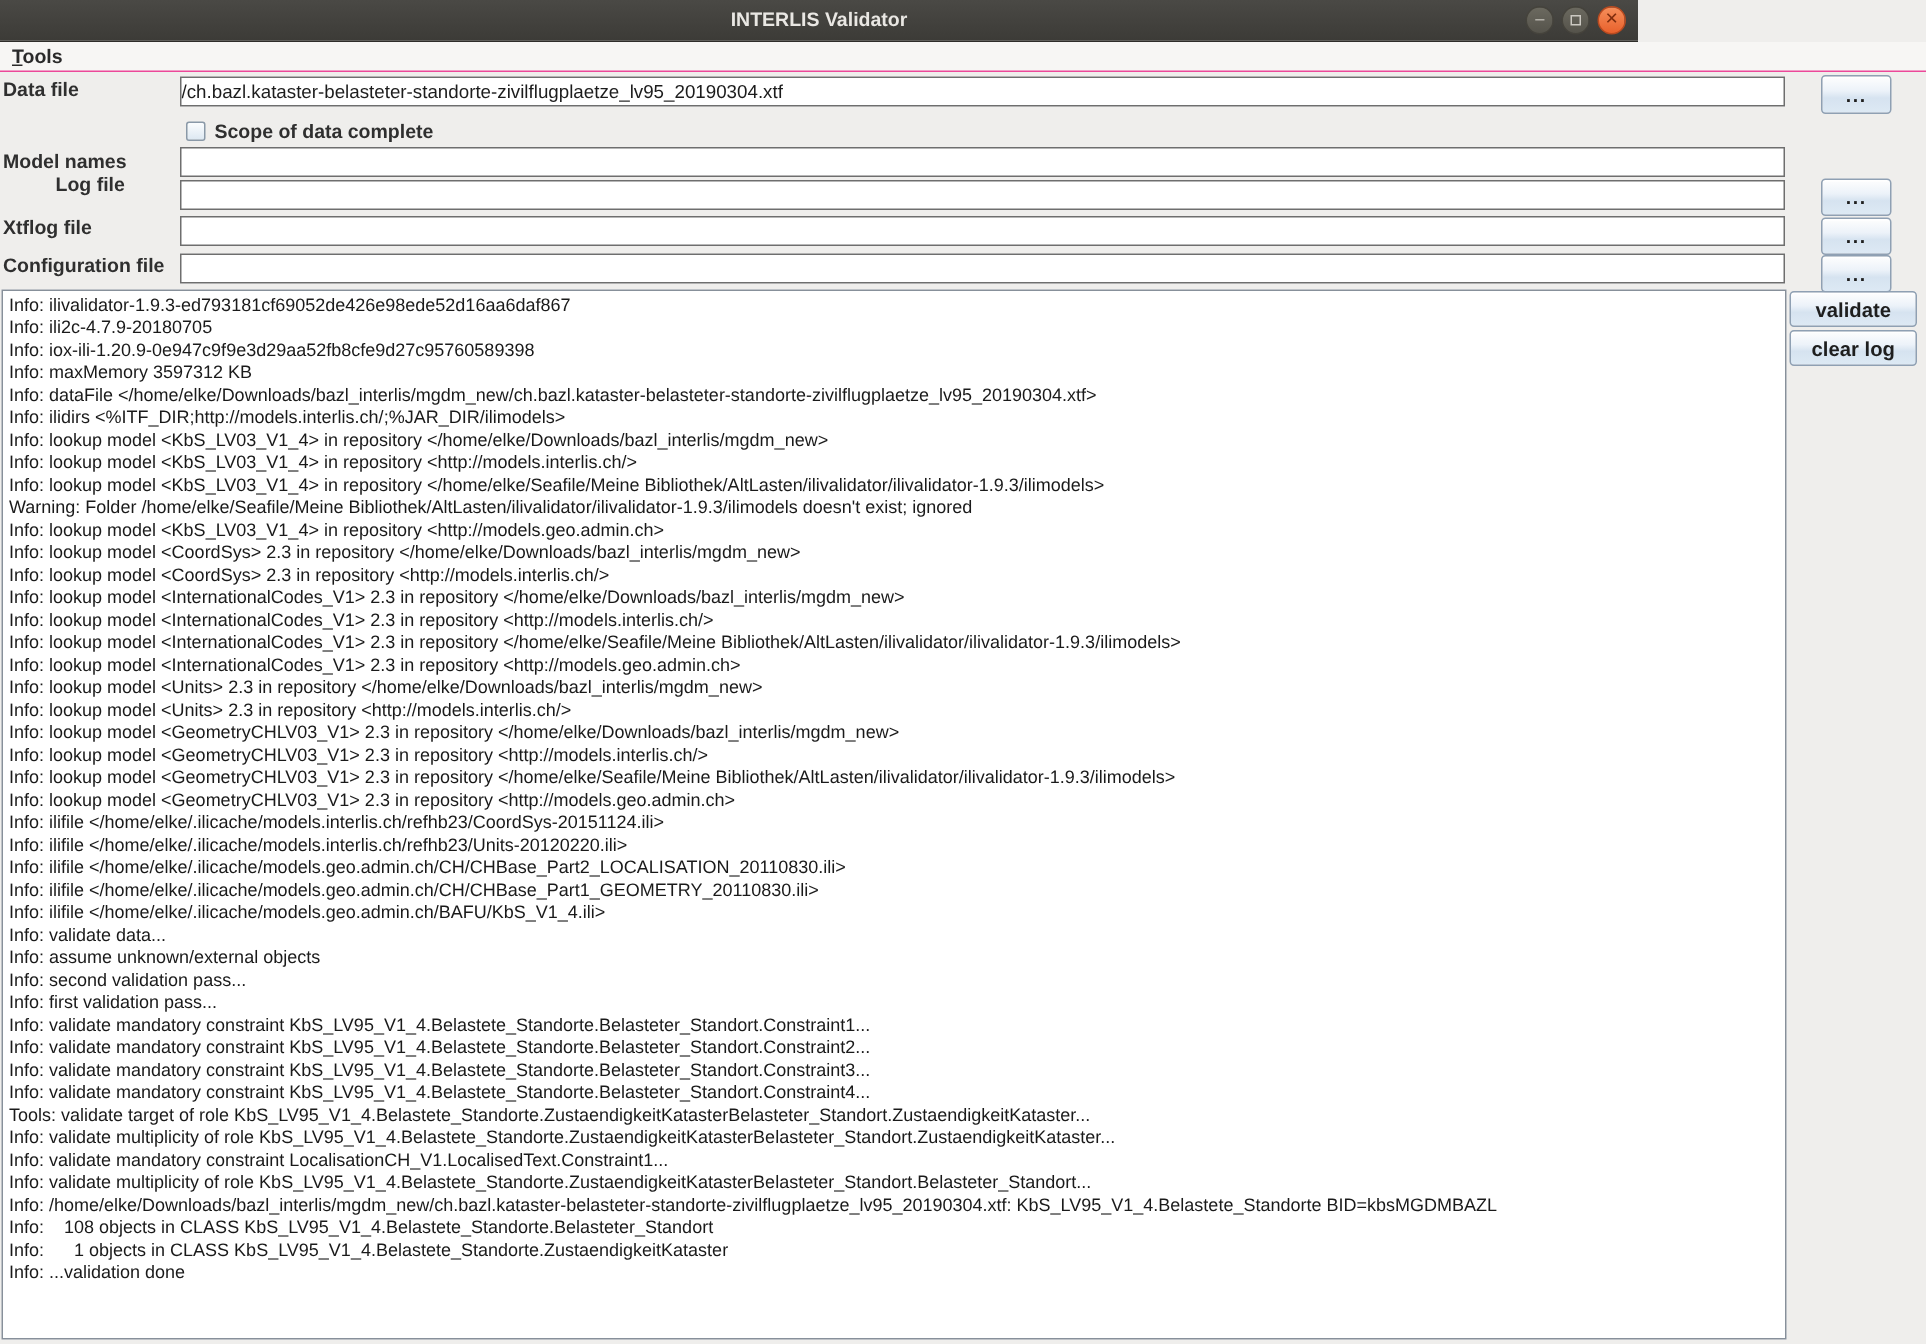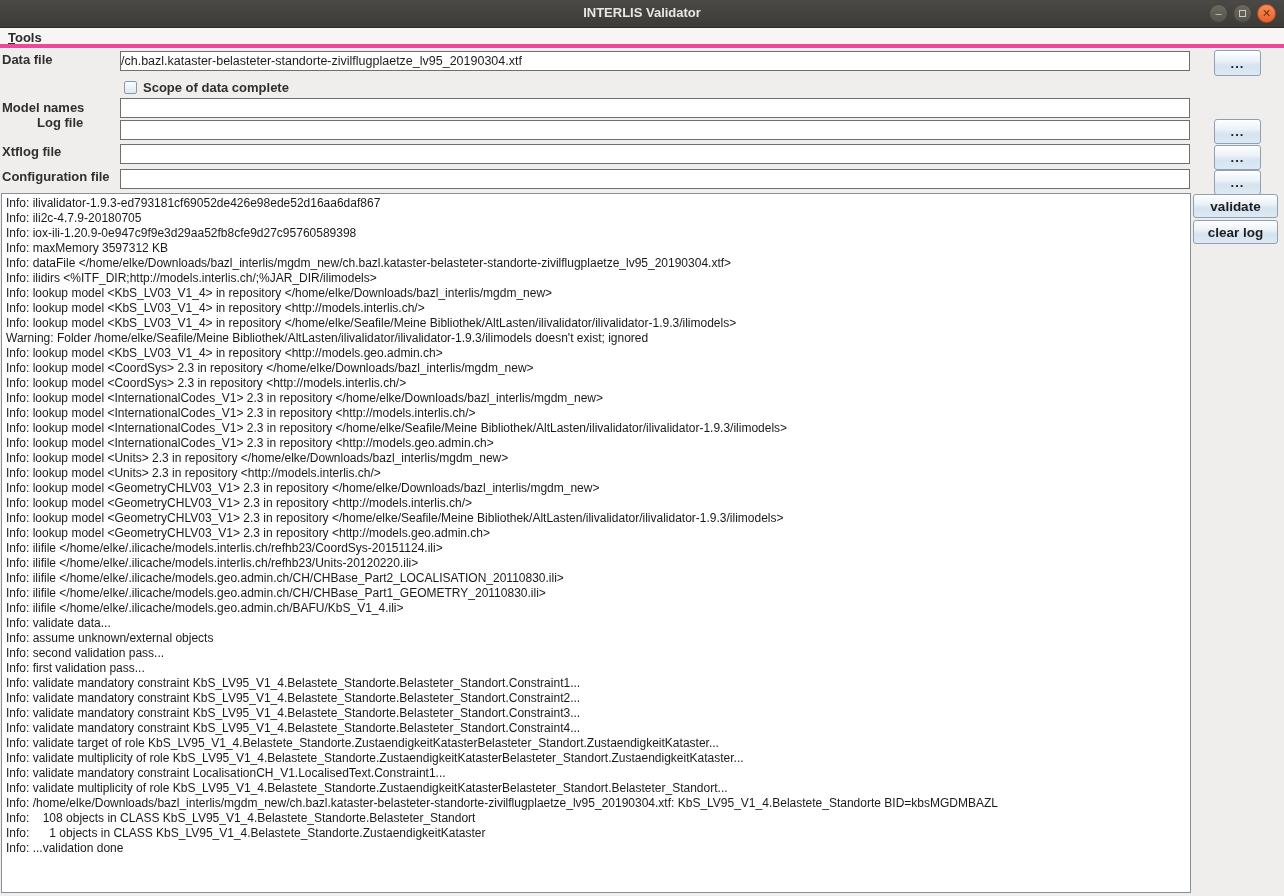--- a/index.html
+++ b/index.html
@@ -6,21 +6,21 @@
   html, body { width: 1284px; height: 896px; }
   body {
     font-family: "Liberation Sans", "DejaVu Sans", sans-serif;
     background: #efeeec;
     position: relative;
     overflow: hidden;
   }
 
   
   .titlebar {
-    position: absolute; left: 0; top: 0; width: 1284px; height: 28px;
+    position: absolute; left: 0; top: 0; width: 1092px; height: 28px;
     background: linear-gradient(#4a4945, #3c3b37);
     border-bottom: 1px solid #2e2d29;
     padding-left: 24px;
   }
   .titlebar .title {
     position: absolute; left: 0; right: 0; top: 5px;
     text-align: center; color: #e9e7e3; font-size: 13px; font-weight: bold;
   }
   .win-controls {
     position: absolute; right: 8px; top: 4px; display: flex; gap: 5px;
@@ -38,21 +38,21 @@
     background: linear-gradient(#f58e5a, #e8612c);
     border: 1px solid #b84a20; color: #7e2d0e; font-weight: bold;
   }
   .max-glyph {
     width: 7px; height: 7px; border: 1.5px solid #ccc9c2; display: inline-block;
   }
 
   
   .menubar {
     position: absolute; left: 0; top: 28px; width: 1284px; height: 20px;
-    background: #f7f6f4; border-bottom: 4px solid #ec4899;
+    background: #f7f6f4; border-bottom: 1px solid #ec4899;
   }
   .menu-item {
     display: inline-block; padding: 2px 8px 0 8px;
     font-size: 13px; font-weight: bold; color: #2a2a2a; cursor: default;
   }
   .menu-item::first-letter { text-decoration: underline; }
 
   
   .field-label {
     position: absolute; left: 2px; font-size: 13px; font-weight: bold;
@@ -176,21 +176,21 @@
       <div class="log-line">Info: ilifile &lt;/home/elke/.ilicache/models.geo.admin.ch/CH/CHBase_Part1_GEOMETRY_20110830.ili&gt;</div>
       <div class="log-line">Info: ilifile &lt;/home/elke/.ilicache/models.geo.admin.ch/BAFU/KbS_V1_4.ili&gt;</div>
       <div class="log-line">Info: validate data...</div>
       <div class="log-line">Info: assume unknown/external objects</div>
       <div class="log-line">Info: second validation pass...</div>
       <div class="log-line">Info: first validation pass...</div>
       <div class="log-line">Info: validate mandatory constraint KbS_LV95_V1_4.Belastete_Standorte.Belasteter_Standort.Constraint1...</div>
       <div class="log-line">Info: validate mandatory constraint KbS_LV95_V1_4.Belastete_Standorte.Belasteter_Standort.Constraint2...</div>
       <div class="log-line">Info: validate mandatory constraint KbS_LV95_V1_4.Belastete_Standorte.Belasteter_Standort.Constraint3...</div>
       <div class="log-line">Info: validate mandatory constraint KbS_LV95_V1_4.Belastete_Standorte.Belasteter_Standort.Constraint4...</div>
-      <div class="log-line">Info: validate target of role KbS_LV95_V1_4.Belastete_Standorte.ZustaendigkeitKatasterBelasteter_Standort.ZustaendigkeitKataster...</div>
+      <div class="log-line">Tools: validate target of role KbS_LV95_V1_4.Belastete_Standorte.ZustaendigkeitKatasterBelasteter_Standort.ZustaendigkeitKataster...</div>
       <div class="log-line">Info: validate multiplicity of role KbS_LV95_V1_4.Belastete_Standorte.ZustaendigkeitKatasterBelasteter_Standort.ZustaendigkeitKataster...</div>
       <div class="log-line">Info: validate mandatory constraint LocalisationCH_V1.LocalisedText.Constraint1...</div>
       <div class="log-line">Info: validate multiplicity of role KbS_LV95_V1_4.Belastete_Standorte.ZustaendigkeitKatasterBelasteter_Standort.Belasteter_Standort...</div>
       <div class="log-line">Info: /home/elke/Downloads/bazl_interlis/mgdm_new/ch.bazl.kataster-belasteter-standorte-zivilflugplaetze_lv95_20190304.xtf: KbS_LV95_V1_4.Belastete_Standorte BID=kbsMGDMBAZL</div>
       <div class="log-line">Info:    108 objects in CLASS KbS_LV95_V1_4.Belastete_Standorte.Belasteter_Standort</div>
       <div class="log-line">Info:      1 objects in CLASS KbS_LV95_V1_4.Belastete_Standorte.ZustaendigkeitKataster</div>
       <div class="log-line">Info: ...validation done</div>
     </div>
 </div>
 

